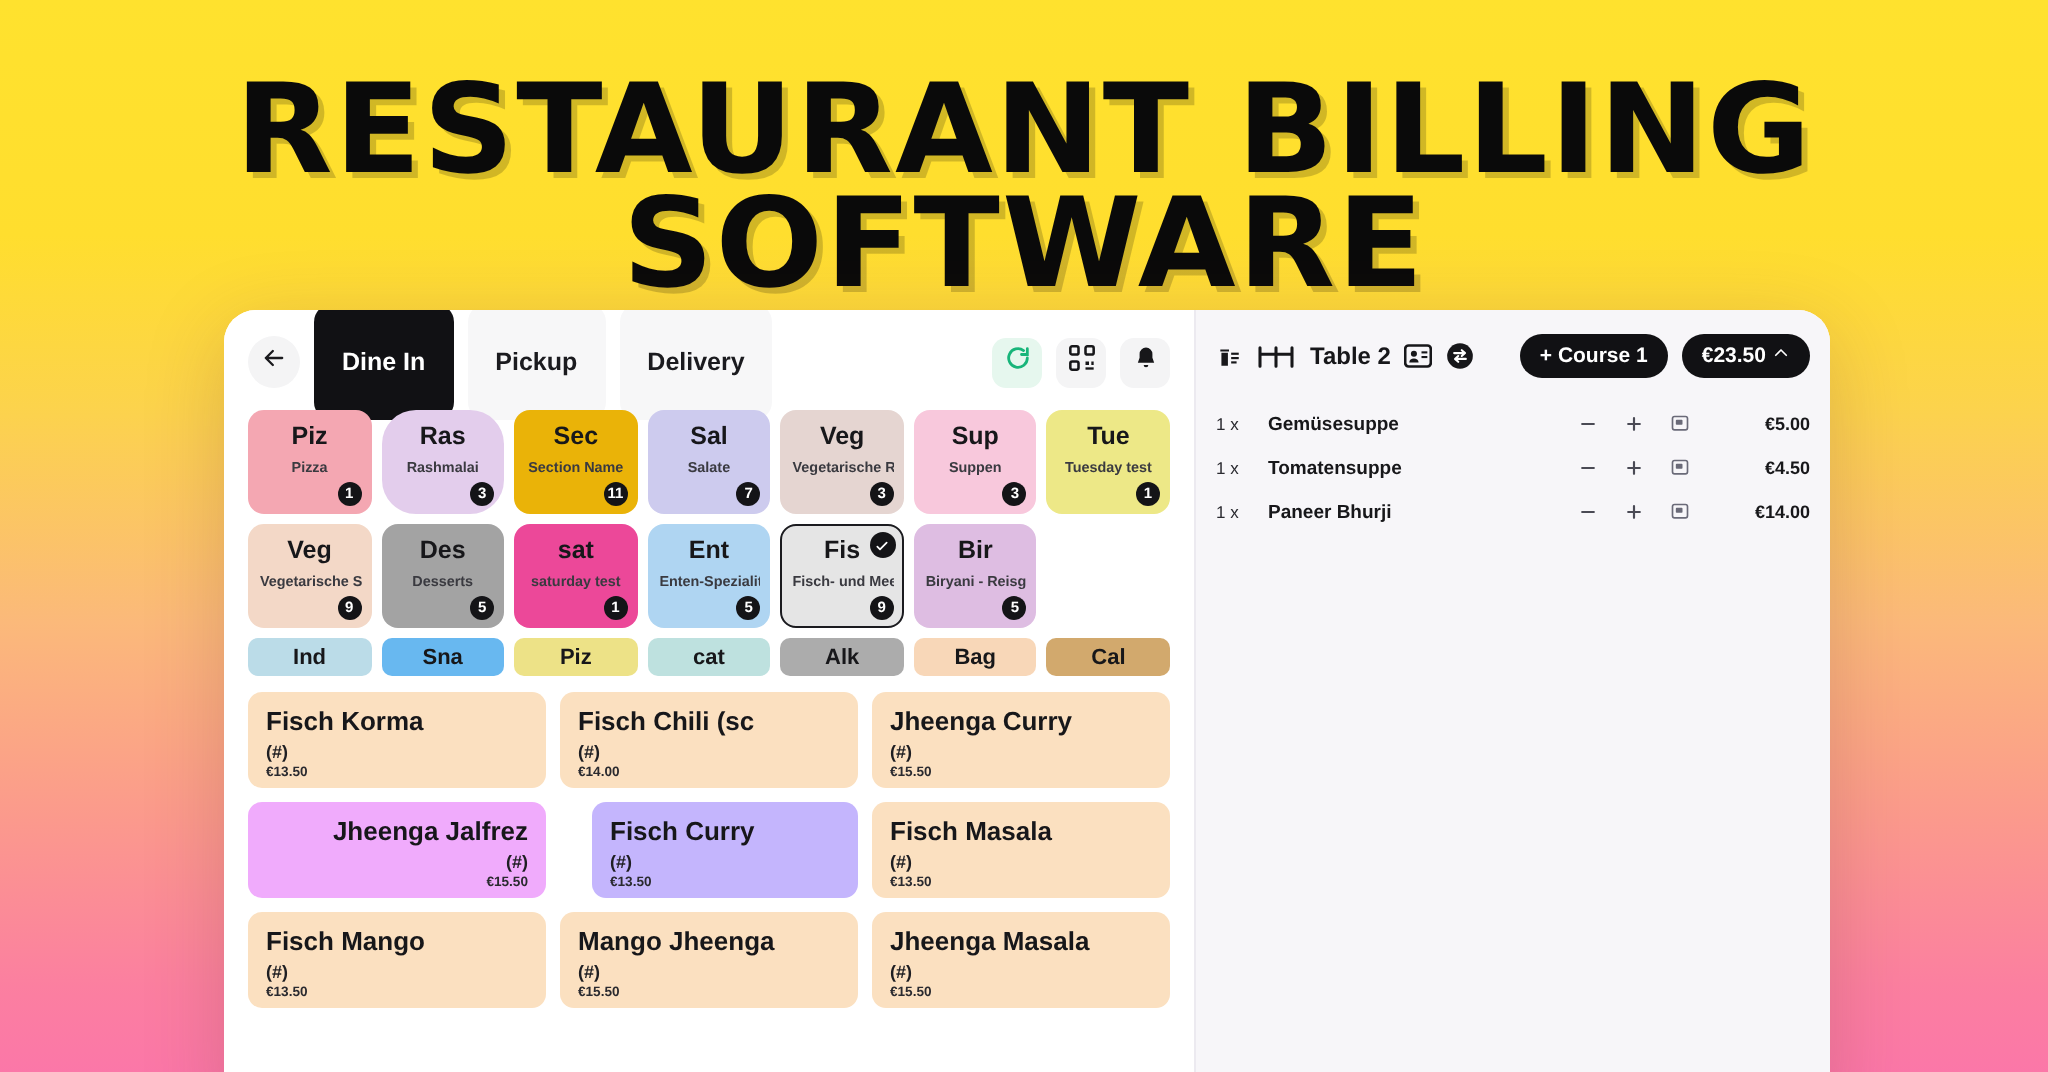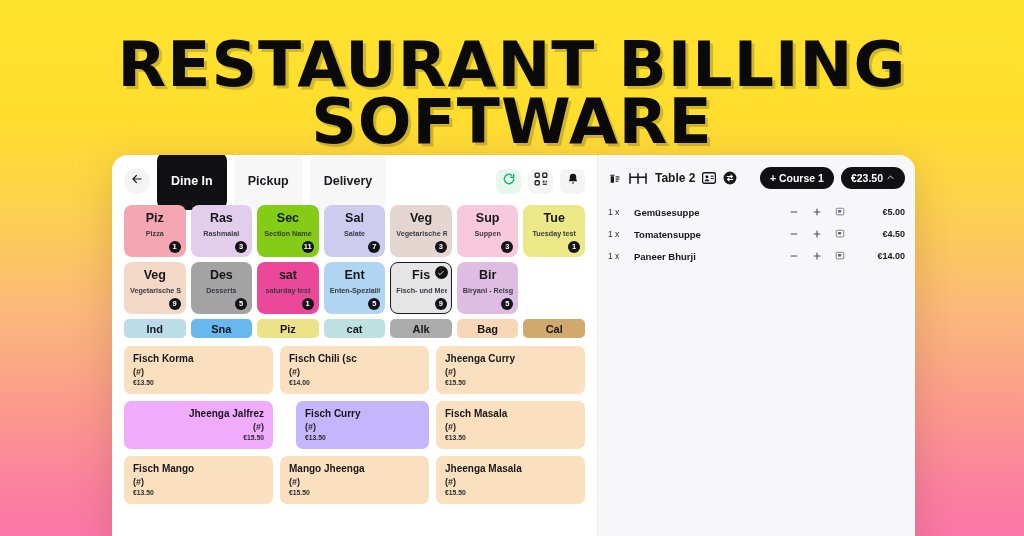--- a/index.html
+++ b/index.html
@@ -189,21 +189,21 @@
     gap: 7px;
     padding: 0 4px;
   }
   .prod-card {
     background: #FBE0C0;
     border-radius: 7px;
     padding: 7px 9px 8px 9px;
     height: 48px;
   }
   .prod-name {
-    font-size: 10px;
+    font-size: 13px;
     font-weight: 700;
     color: #17171a;
     white-space: nowrap;
     overflow: hidden;
   }
   .prod-code {
     font-size: 9px;
     font-weight: 600;
     color: #1e1e22;
     margin-top: 3px;
@@ -351,26 +351,26 @@
         </span>
       </div>
     </div>
 
     <div class="cat-grid">
         <div class="cat-tile" style="background: rgb(244, 167, 178);">
           <div class="cat-code">Piz</div>
           <div class="cat-sub">Pizza</div>
           <div class="cat-badge">1</div>
         </div>
-        <div class="cat-tile" style="background: rgb(227, 205, 236);">
+        <div class="cat-tile" style="background: rgb(227, 205, 236); border-radius: 17px;">
           <div class="cat-code">Ras</div>
           <div class="cat-sub">Rashmalai</div>
           <div class="cat-badge">3</div>
         </div>
-        <div class="cat-tile" style="background: #84cc16; text-align: center;">
+        <div class="cat-tile" style="background: #eab308; text-align: center;">
           <div class="cat-code">Sec</div>
           <div class="cat-sub">Section Name</div>
           <div class="cat-badge">11</div>
         </div>
         <div class="cat-tile" style="background: rgb(205, 203, 238);">
           <div class="cat-code">Sal</div>
           <div class="cat-sub">Salate</div>
           <div class="cat-badge">7</div>
         </div>
         <div class="cat-tile" style="background: rgb(229, 213, 209);">

